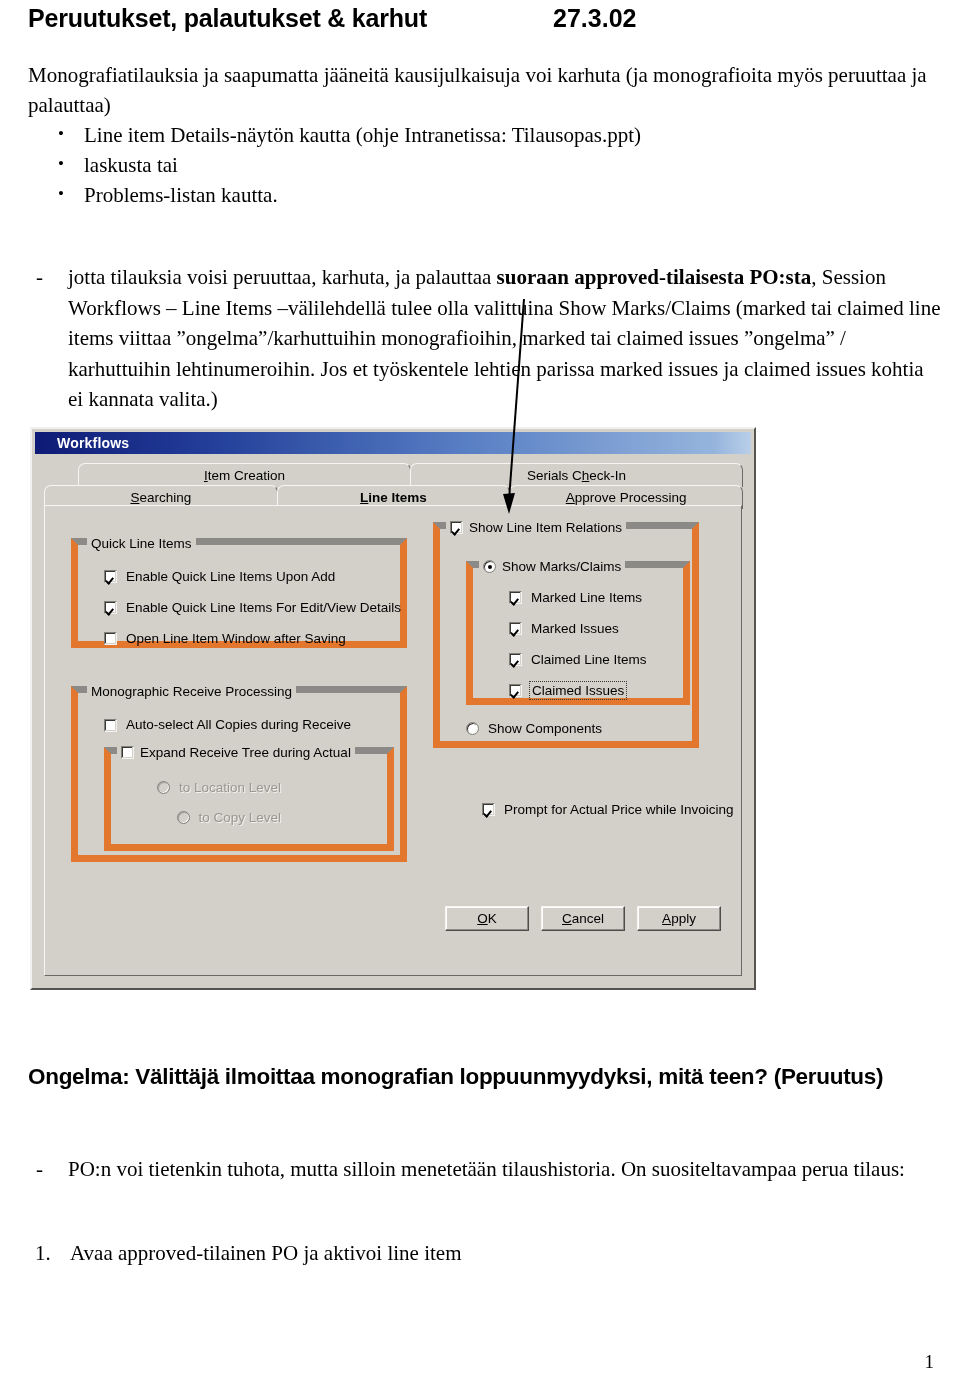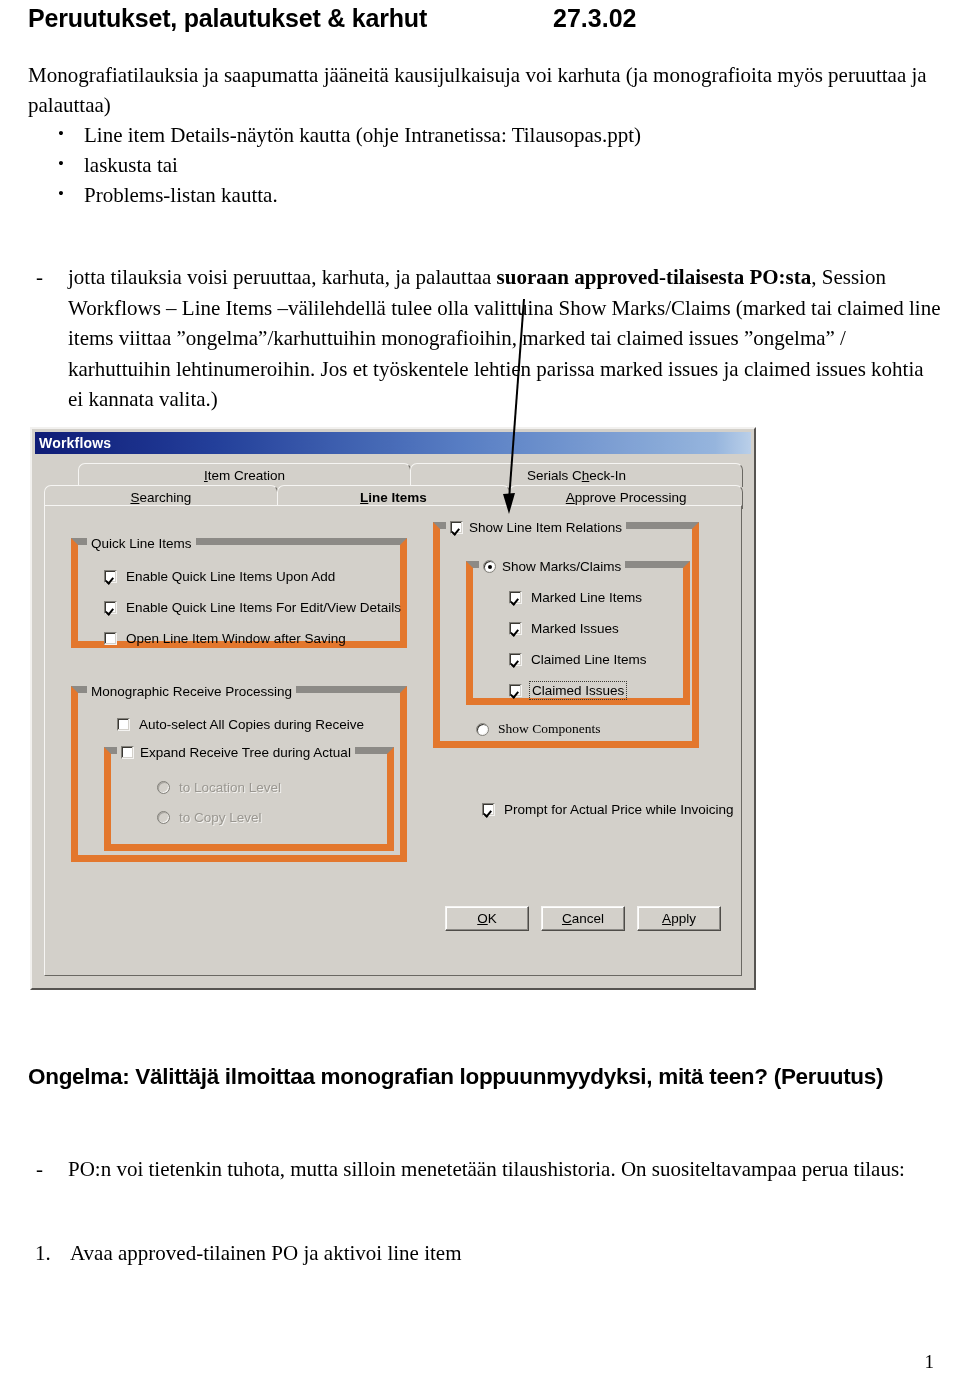--- a/index.html
+++ b/index.html
@@ -139,21 +139,21 @@
     left: 3px; top: 3px; right: 3px;
     height: 22px;
     background: linear-gradient(to right, #0a1a8c 0%, #1c3fb0 25%, #4f7fd6 60%, #8fb6e8 95%, #b5d0f0 100%);
     display: flex;
     align-items: center;
   }
   .titlebar-text {
     color: #ffffff;
     font-size: 14px;
     font-weight: bold;
-    padding-left: 4px;
+    padding-left: 22px;
     letter-spacing: 0.2px;
     text-align: right;
   }
 
   
   .tabstrip {
     position: absolute;
     left: 12px;
     top: 34px;
     right: 12px;
@@ -403,31 +403,31 @@
         </div>
         <div class="optrow">
           <span class="cb"></span>
           <span class="lbl">Open Line Item Window after Saving</span>
         </div>
       </div>
     </div>
 
     <div class="groupbox" style="left:26px; top:180px; width:336px; height:176px;">
       <div class="gb-title">Monographic Receive Processing</div>
-      <div class="optrow" style="position:absolute; left:39px; top:24px;">
+      <div class="optrow" style="position:absolute; left:26px; top:24px;align-items:flex-end;">
         <span class="cb"></span>
         <span class="lbl">Auto-select All Copies during Receive</span>
       </div>
 
       <div class="groupbox" style="left:26px; top:54px; width:290px; height:104px;">
         <div class="gb-title with-check">
           <span class="cb"></span>
           <span>Expand Receive Tree during Actual</span>
         </div>
-        <div style="position:absolute; left:46px; top:26px; display:flex; flex-direction:column; gap:15px;">
+        <div style="position:absolute; left:46px; top:26px; display:flex; flex-direction:column; gap:15px;align-items:flex-end;">
           <div class="optrow disabled">
             <span class="rb disabled"></span>
             <span class="lbl">to Location Level</span>
           </div>
           <div class="optrow disabled">
             <span class="rb disabled"></span>
             <span class="lbl">to Copy Level</span>
           </div>
         </div>
       </div>
@@ -457,21 +457,21 @@
             <span class="cb checked"></span>
             <span class="lbl">Claimed Line Items</span>
           </div>
           <div class="optrow focus">
             <span class="cb checked"></span>
             <span class="lbl">Claimed Issues</span>
           </div>
         </div>
       </div>
 
-      <div class="optrow" style="position:absolute; left:36px; top:192px;font-family:Liberation Serif, serif;">
+      <div class="optrow" style="position:absolute; left:26px; top:192px;">
         <span class="rb"></span>
         <span class="lbl">Show Components</span>
       </div>
     </div>
 
     <div class="optrow" style="position:absolute; left:392px; top:296px;margin-left:45px;">
       <span class="cb checked"></span>
       <span class="lbl">Prompt for Actual Price while Invoicing</span>
     </div>
 

